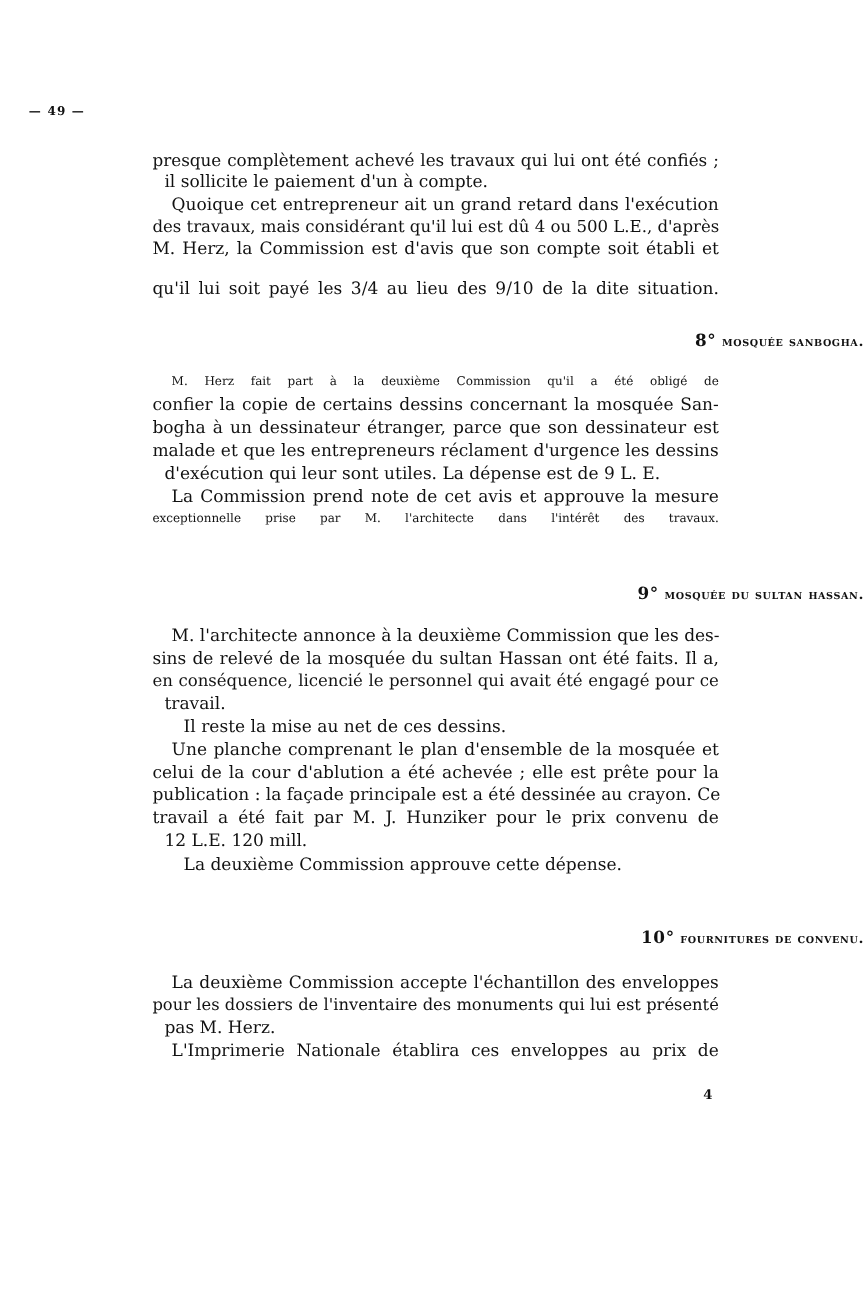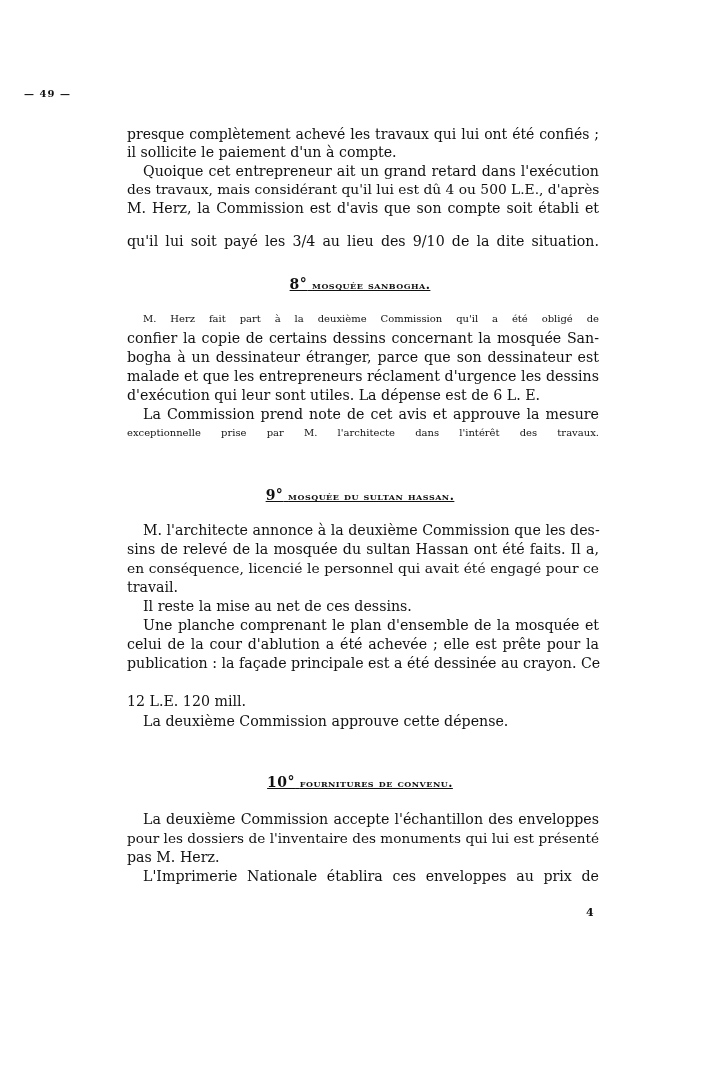--- a/index.html
+++ b/index.html
@@ -4,23 +4,23 @@
 <style>
   html, body { margin: 0; padding: 0; background: #ffffff; }
   body { width: 720px; height: 1082px; position: relative; overflow: hidden;
          font-family: "DejaVu Serif", "Liberation Serif", serif; color: #111; }
   .page { position: absolute; left: 0; top: 0; width: 720px; height: 1082px; }
   .pagenum { position: absolute; left: 0; width: 720px; top: 88px; text-align: left;
              font-size: 10px; font-weight: bold; letter-spacing: 1px; margin-left: 24px; }
   .line { position: absolute; left: 127px; width: 472px; font-size: 14.2px; line-height: 18px;
           white-space: nowrap; text-align: justify; text-align-last: justify; }
   .line.indent { left: 143px; width: 456px; }
-  .line.last { text-align-last: left; }
-  .heading { position: absolute; left: 0; width: 720px; text-align: center; font-size: 12px;
-             font-weight: bold; letter-spacing: 0.5px; text-decoration: underline; }
+  .line.last { text-align-last: left; margin-left: 10px; }
+  .heading { position: absolute; left: 0; width: 720px; text-align: right; font-size: 12px;
+             font-weight: bold; letter-spacing: 0.5px; }
   .heading .num { font-size: 14px; }
   .heading .cap { font-variant: small-caps; }
   .signature { position: absolute; left: 586px; top: 906px; font-size: 11px; font-weight: bold; }
 </style>
 </head>
 <body>
 
 <div class="page">
   <div class="pagenum">— 49 —</div>
 
@@ -32,36 +32,37 @@
   <div class="line" style="top:232px">qu'il lui soit payé les 3/4 au lieu des 9/10 de la dite situation.</div>
 
   <div class="heading" style="top:276px">
     <span class="num">8°</span>
     <span class="cap">mosquée sanbogha.</span>
   </div>
   <div class="line indent" style="top: 310px; font-size: 10px;">M. Herz fait part à la deuxième Commission qu'il a été obligé de</div>
   <div class="line" style="top:329px">confier la copie de certains dessins concernant la mosquée San-</div>
   <div class="line" style="top:348px">bogha à un dessinateur étranger, parce que son dessinateur est</div>
   <div class="line" style="top:367px">malade et que les entrepreneurs réclament d'urgence les dessins</div>
-  <div class="line last" style="top:386px">d'exécution qui leur sont utiles. La dépense est de 6 L. E.</div>
+  <div class="line last" style="top:386px">d'exécution qui leur sont utiles. La dépense est de 9 L. E.</div>
   <div class="line indent" style="top:405px">La Commission prend note de cet avis et approuve la mesure</div>
   <div class="line" style="top: 424px; font-size: 10px;">exceptionnelle prise par M. l'architecte dans l'intérêt des travaux.</div>
 
   <div class="heading" style="top:487px">
     <span class="num">9°</span>
     <span class="cap">mosquée du sultan hassan.</span>
   </div>
   <div class="line indent" style="top:521px">M. l'architecte annonce à la deuxième Commission que les des-</div>
   <div class="line" style="top:540px">sins de relevé de la mosquée du sultan Hassan ont été faits. Il a,</div>
   <div class="line" style="top: 559px; font-size: 13.8px;">en conséquence, licencié le personnel qui avait été engagé pour ce</div>
   <div class="line last" style="top:578px">travail.</div>
   <div class="line indent last" style="top:597px">Il reste la mise au net de ces dessins.</div>
   <div class="line indent" style="top:616px">Une planche comprenant le plan d'ensemble de la mosquée et</div>
   <div class="line" style="top:635px">celui de la cour d'ablution a été achevée ; elle est prête pour la</div>
   <div class="line" style="top:654px">publication : la façade principale est a été dessinée au crayon. Ce</div>
+  <div class="line" style="top:673px">travail a été fait par M. J. Hunziker pour le prix convenu de</div>
   <div class="line last" style="top:692px">12 L.E. 120 mill.</div>
   <div class="line indent last" style="top:712px">La deuxième Commission approuve cette dépense.</div>
 
   <div class="heading" style="top:774px">
     <span class="num">10°</span>
     <span class="cap">fournitures de convenu.</span>
   </div>
   <div class="line indent" style="top:810px">La deuxième Commission accepte l'échantillon des enveloppes</div>
   <div class="line" style="top: 829px; font-size: 13.6px;">pour les dossiers de l'inventaire des monuments qui lui est présenté</div>
   <div class="line last" style="top:848px">pas M. Herz.</div>

